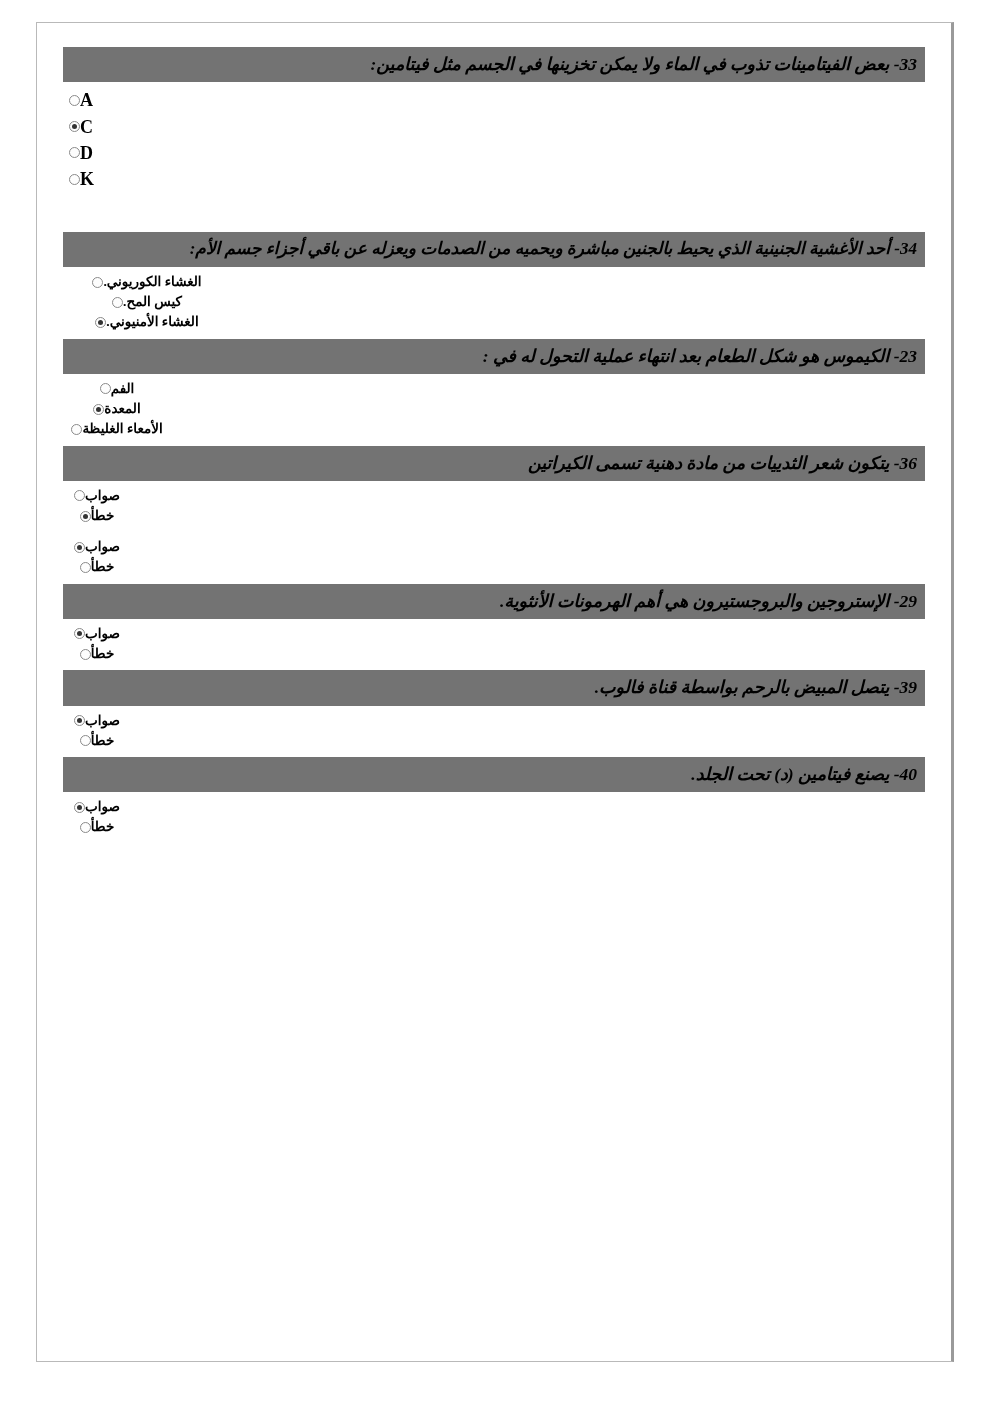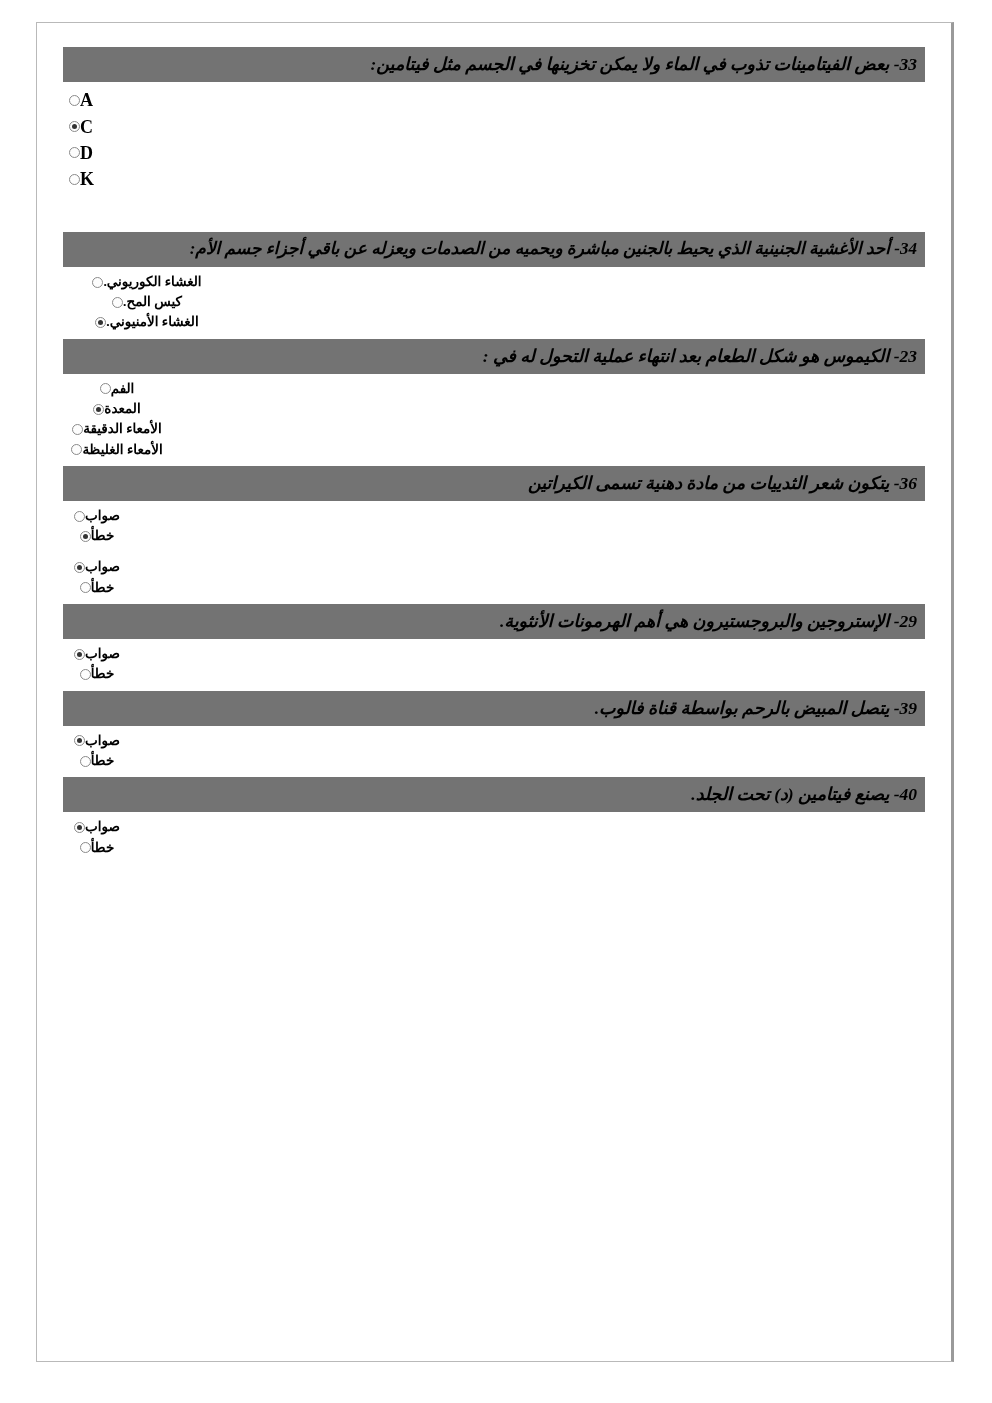--- a/index.html
+++ b/index.html
@@ -144,24 +144,20 @@
           <div class="option">
             <span class="radio"></span>
             <span class="opt-label">الفم</span>
           </div>
           <div class="option">
             <span class="radio checked"></span>
             <span class="opt-label">المعدة</span>
           </div>
           <div class="option">
             <span class="radio"></span>
-            <span class="opt-label">الأمعاء الدقيقة</span>
-          </div>
-          <div class="option">
-            <span class="radio"></span>
             <span class="opt-label">الأمعاء الغليظة</span>
           </div>
         </div>
       </div>
       <div class="question">
         <div class="q-head"><span>36-</span> <span>يتكون شعر الثدييات من مادة دهنية تسمى الكيراتين</span></div>
         <div class="options opts-tf">
           <div class="option">
             <span class="radio"></span>
             <span class="opt-label">صواب</span>

